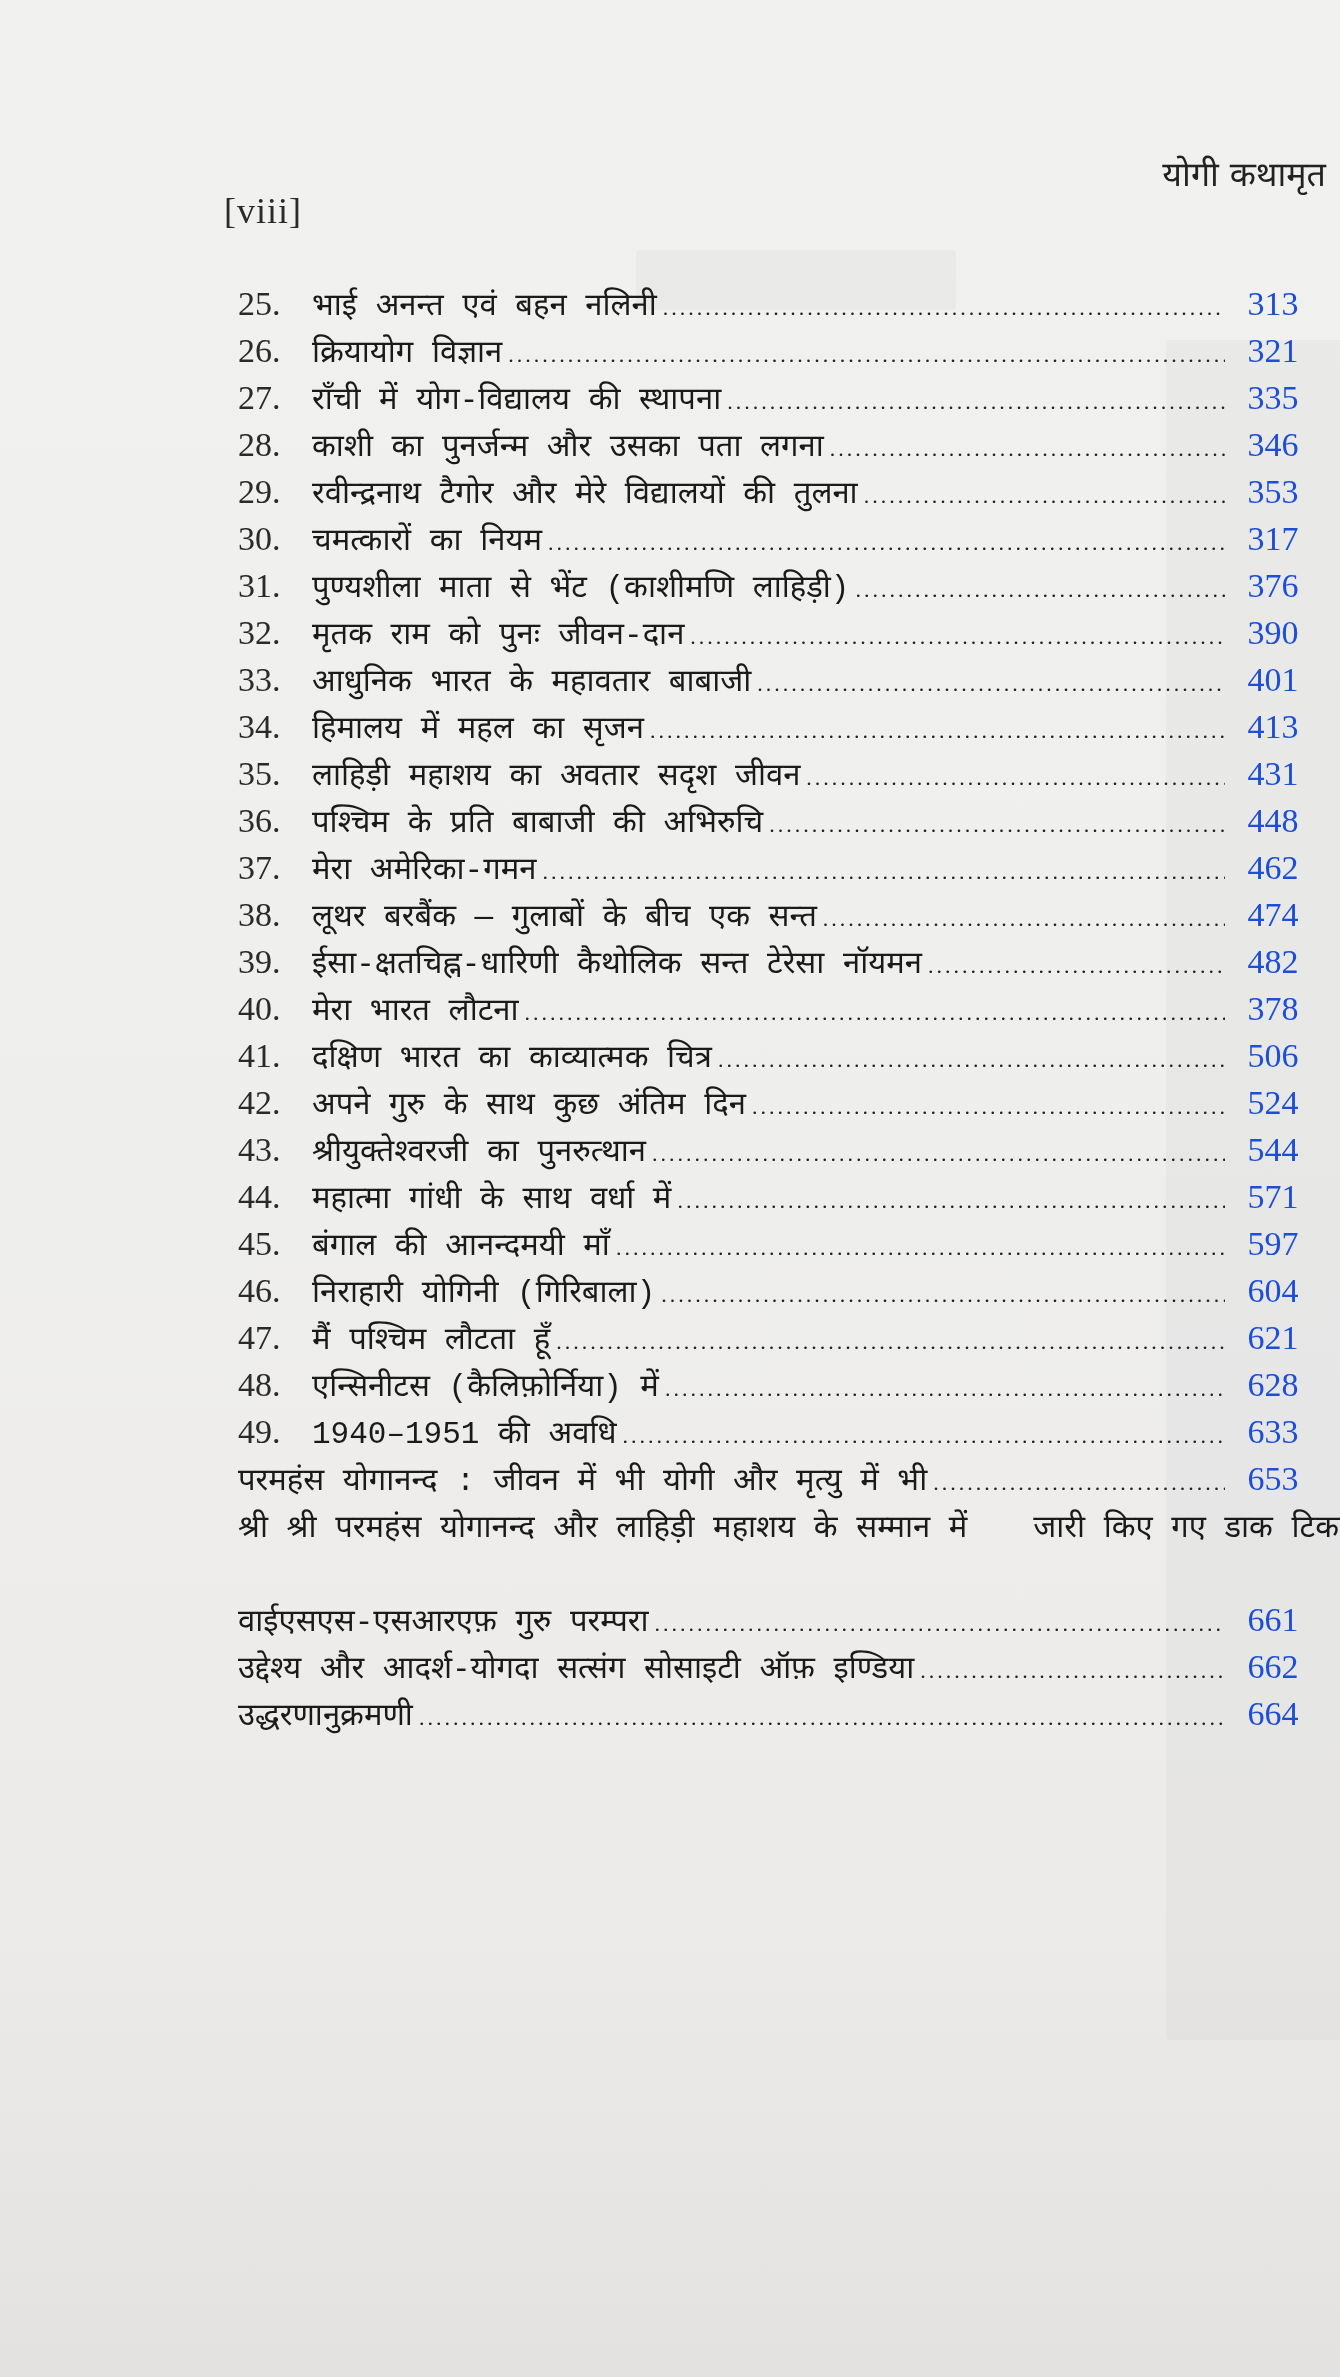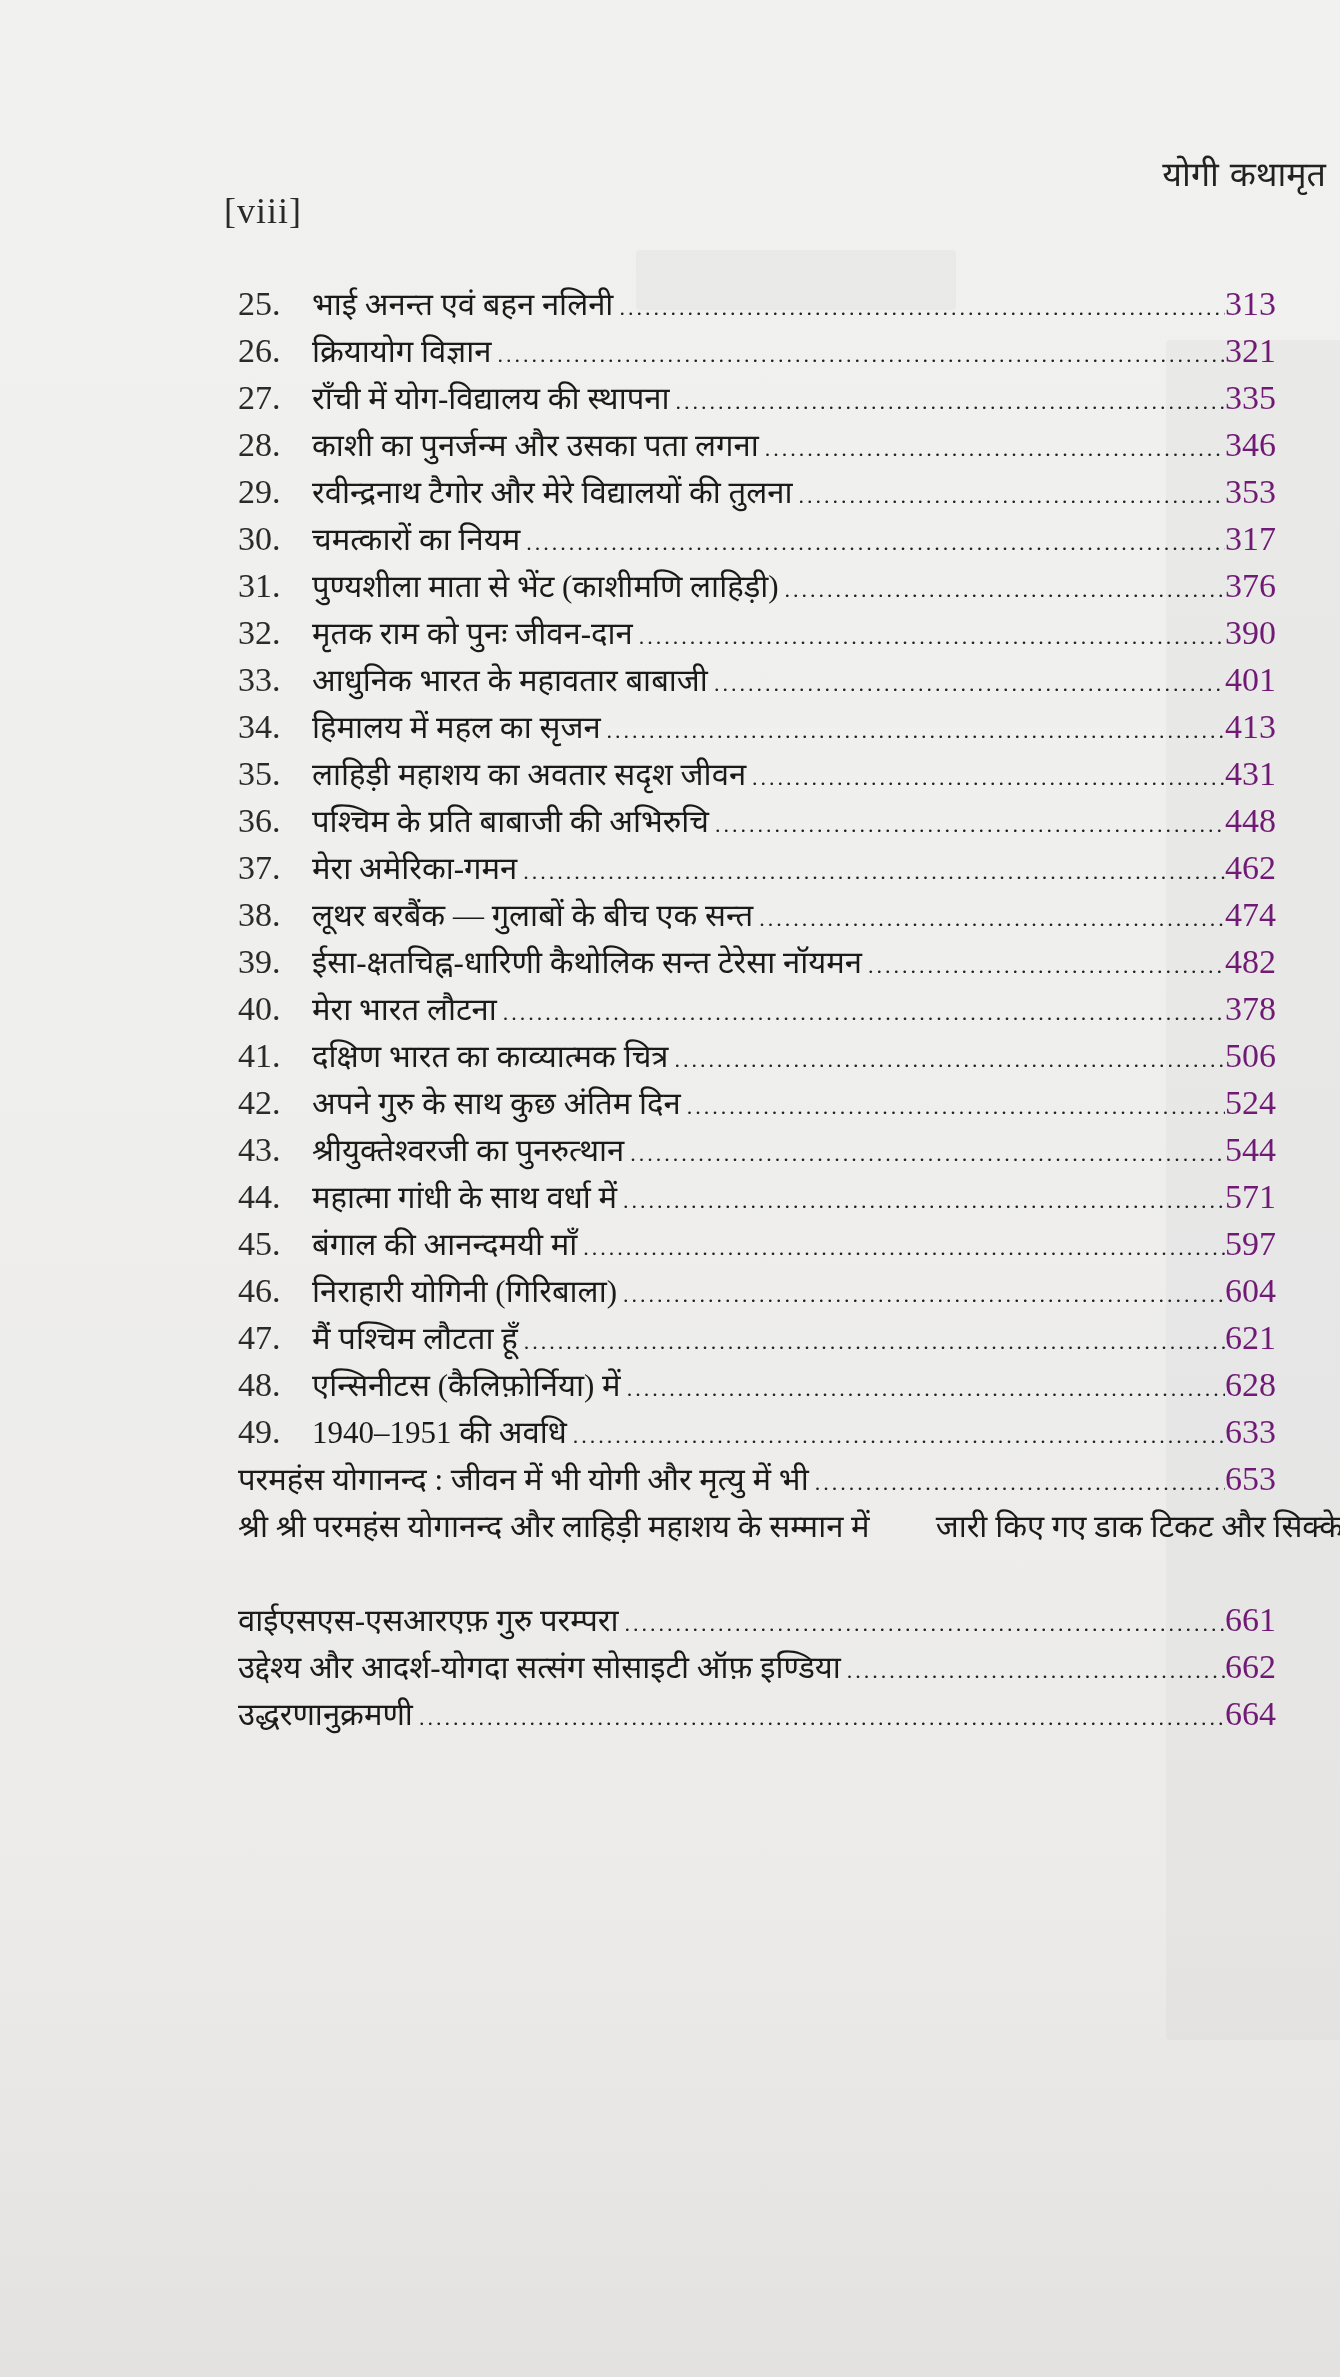--- a/index.html
+++ b/index.html
@@ -70,21 +70,21 @@
       gap: 48px;
     }
     .num {
       font-family: "Liberation Serif", serif;
       font-size: 34px;
       width: 74px;
       flex: 0 0 auto;
       color: #2a2a2a;
     }
     .title {
-      font-family: Liberation Serif, serif;
+      font-family: Liberation Mono, monospace;
       font-size: 31px;
       flex: 0 0 auto;
       color: #1a1a1a;
       padding-right: 6px;
     }
     .leader {
       flex: 1 1 auto;
       overflow: hidden;
       color: #222;
       font-family: "Liberation Serif", serif;
@@ -92,23 +92,23 @@
       letter-spacing: 3px;
       height: 47px;
     }
     .leader::before {
       content: "........................................................................................................................................................................................................................";
     }
     .pg {
       font-family: "Liberation Serif", serif;
       font-size: 34px;
       width: 96px;
-      text-align: left;
+      text-align: center;
       flex: 0 0 auto;
-      color: #701a75;
+      color: #1d4ed8;
     }
     
     .ghost {
       position: absolute;
       background: rgba(120,120,120,0.05);
       border-radius: 4px;
     }
   </style>
 </head>
 <body>

